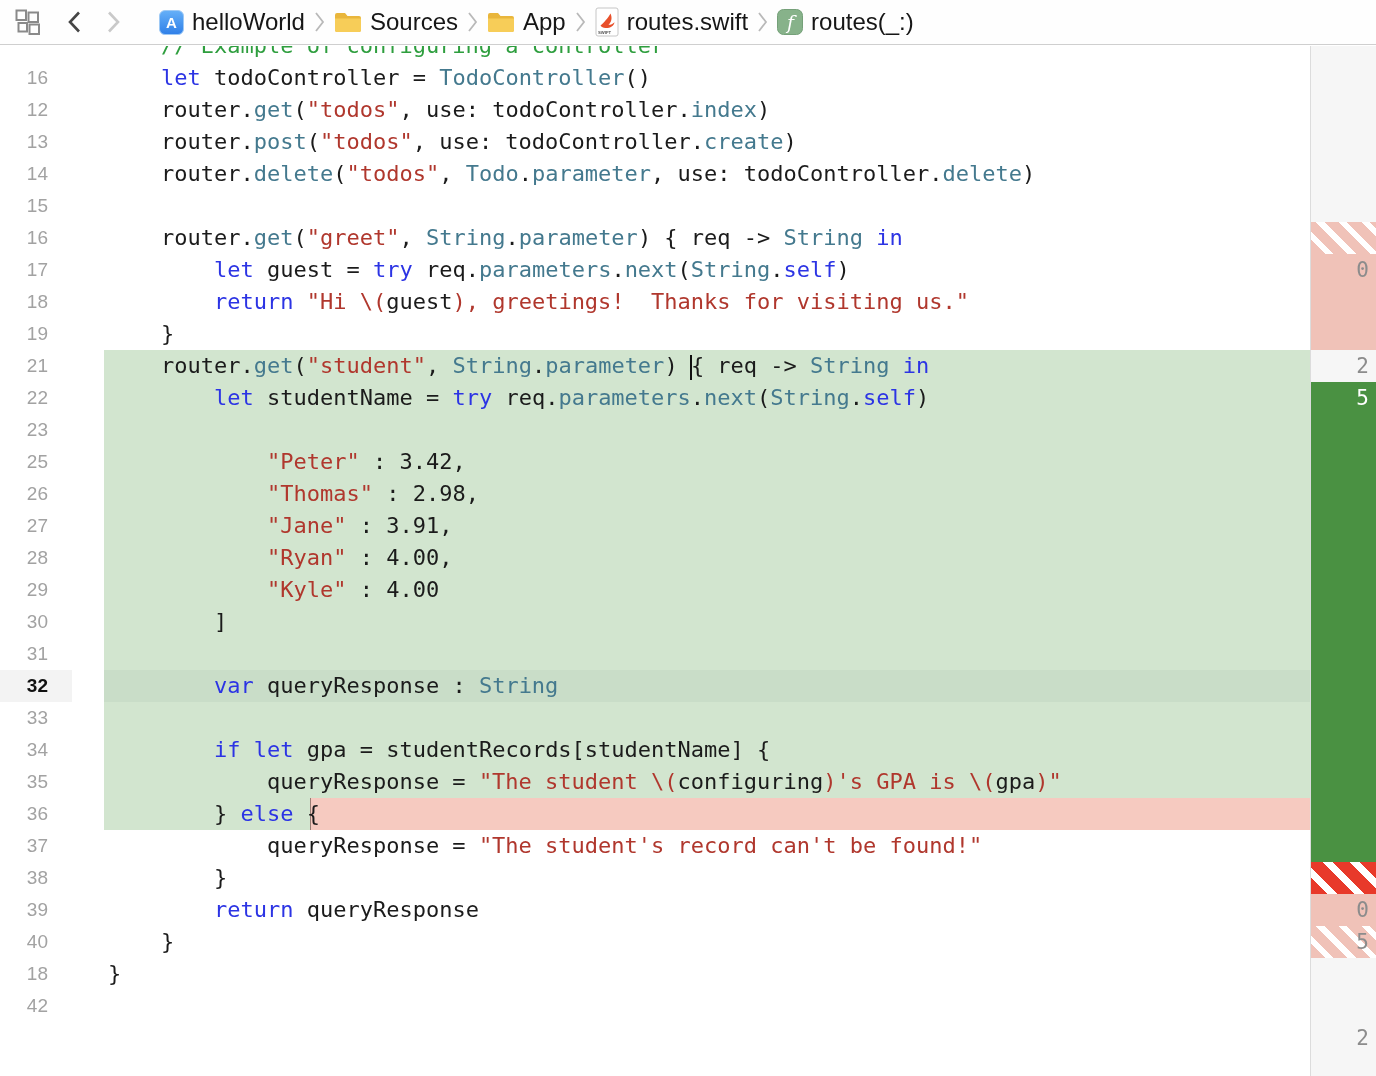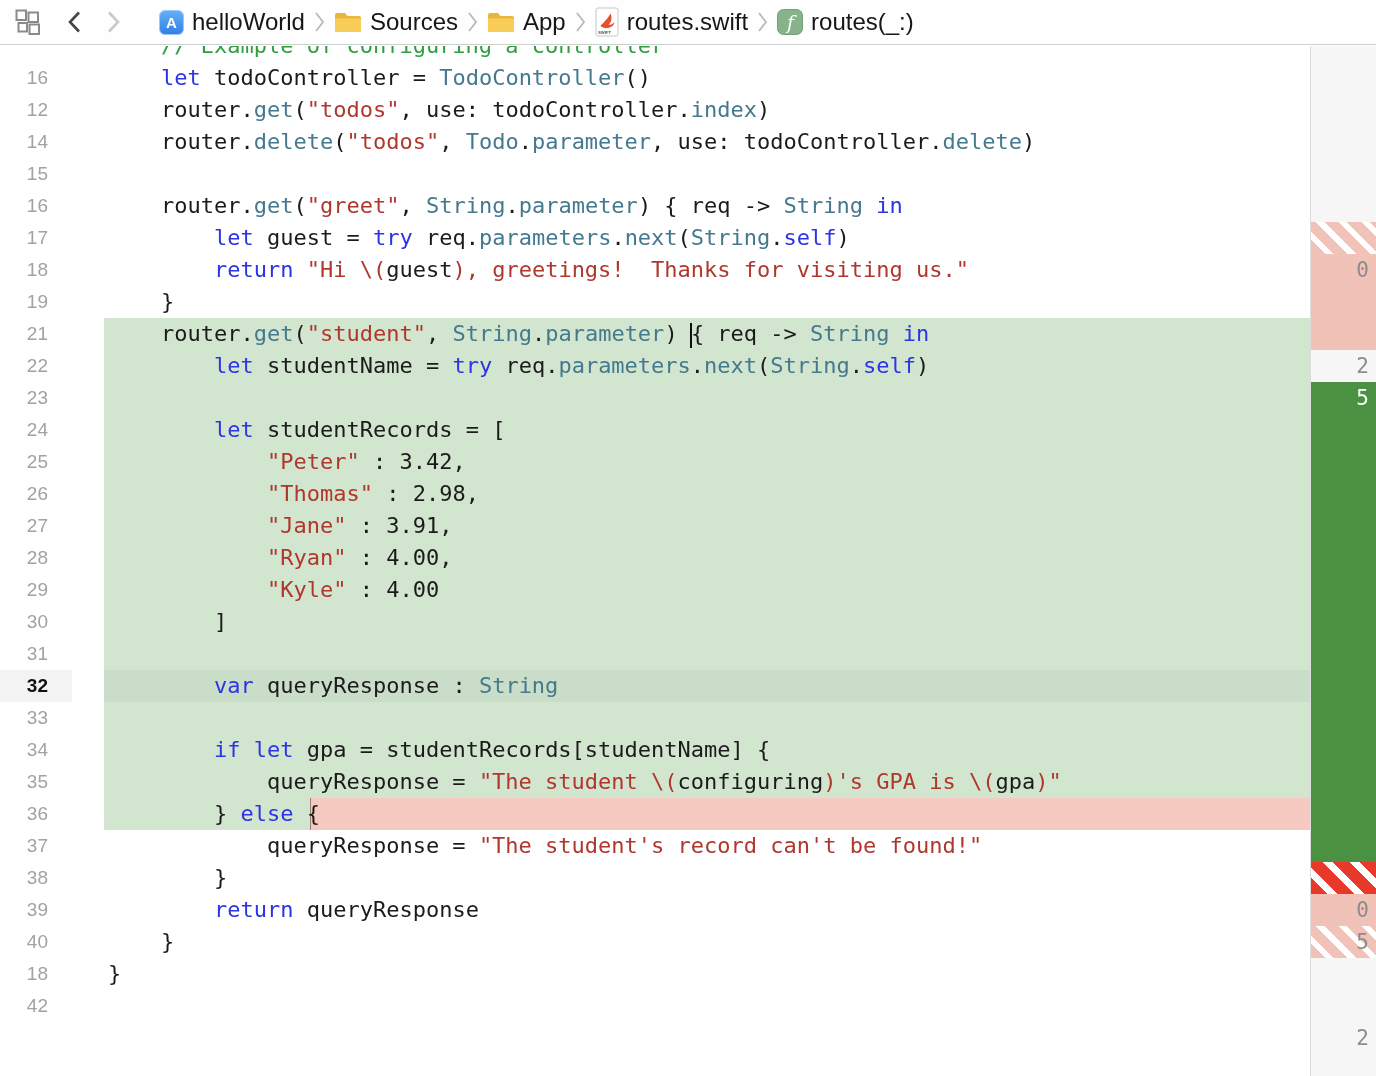--- a/index.html
+++ b/index.html
@@ -182,20 +182,24 @@
       </div>
       <div class="row">
         <div class="gutter">16</div>
         <div class="code"><span class="z ">    </span><span class="z seg-k">let</span><span class="z "> todoController = </span><span class="z seg-t">TodoController</span><span class="z ">()</span></div>
       </div>
       <div class="row">
         <div class="gutter">12</div>
         <div class="code"><span class="z ">    router.</span><span class="z seg-t">get</span><span class="z ">(</span><span class="z seg-s">"todos"</span><span class="z ">, use: todoController.</span><span class="z seg-t">index</span><span class="z ">)</span></div>
       </div>
       <div class="row">
+        <div class="gutter">13</div>
+        <div class="code"><span class="z ">    router.</span><span class="z seg-t">post</span><span class="z ">(</span><span class="z seg-s">"todos"</span><span class="z ">, use: todoController.</span><span class="z seg-t">create</span><span class="z ">)</span></div>
+      </div>
+      <div class="row">
         <div class="gutter">14</div>
         <div class="code"><span class="z ">    router.</span><span class="z seg-t">delete</span><span class="z ">(</span><span class="z seg-s">"todos"</span><span class="z ">, </span><span class="z seg-t">Todo</span><span class="z ">.</span><span class="z seg-t">parameter</span><span class="z ">, use: todoController.</span><span class="z seg-t">delete</span><span class="z ">)</span></div>
       </div>
       <div class="row">
         <div class="gutter">15</div>
         <div class="code"></div>
       </div>
       <div class="row">
         <div class="gutter">16</div>
         <div class="code"><span class="z ">    router.</span><span class="z seg-t">get</span><span class="z ">(</span><span class="z seg-s">"greet"</span><span class="z ">, </span><span class="z seg-t">String</span><span class="z ">.</span><span class="z seg-t">parameter</span><span class="z ">) { req -&gt; </span><span class="z seg-t">String</span><span class="z "> </span><span class="z seg-k">in</span></div>
@@ -216,24 +220,20 @@
         <div class="gutter">21</div>
         <div class="code bg-added"><span class="z ">    router.</span><span class="z seg-t">get</span><span class="z ">(</span><span class="z seg-s">"student"</span><span class="z ">, </span><span class="z seg-t">String</span><span class="z ">.</span><span class="z seg-t">parameter</span><span class="z ">) </span><span class="cursor"></span><span class="z ">{ req -&gt; </span><span class="z seg-t">String</span><span class="z "> </span><span class="z seg-k">in</span></div>
       </div>
       <div class="row">
         <div class="gutter">22</div>
         <div class="code bg-added"><span class="z ">        </span><span class="z seg-k">let</span><span class="z "> studentName = </span><span class="z seg-k">try</span><span class="z "> req.</span><span class="z seg-t">parameters</span><span class="z ">.</span><span class="z seg-t">next</span><span class="z ">(</span><span class="z seg-t">String</span><span class="z ">.</span><span class="z seg-k">self</span><span class="z ">)</span></div>
       </div>
       <div class="row">
         <div class="gutter">23</div>
         <div class="code bg-added"></div>
-      </div>
-      <div class="row">
-        <div class="gutter">24</div>
-        <div class="code bg-added"><span class="z ">        </span><span class="z seg-k">let</span><span class="z "> studentRecords = [</span></div>
       </div>
       <div class="row">
         <div class="gutter">25</div>
         <div class="code bg-added"><span class="z ">            </span><span class="z seg-s">"Peter"</span><span class="z "> : 3.42,</span></div>
       </div>
       <div class="row">
         <div class="gutter">26</div>
         <div class="code bg-added"><span class="z ">            </span><span class="z seg-s">"Thomas"</span><span class="z "> : 2.98,</span></div>
       </div>
       <div class="row">

